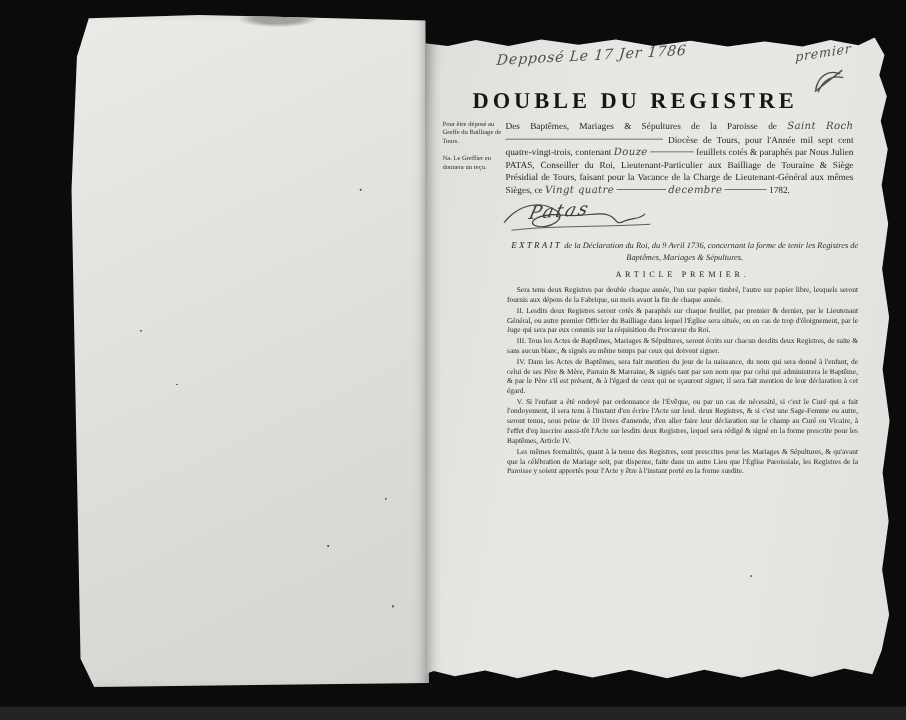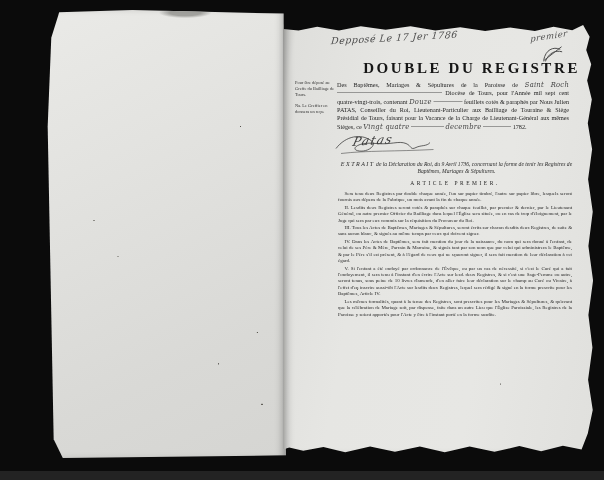--- a/index.html
+++ b/index.html
@@ -41,21 +41,21 @@
   .deposit-note{
     position:absolute;left:48px;top:10px;font-size:9.5px;transform:rotate(-3deg) skewX(-8deg);
     color:#4d4d4d;white-space:nowrap;
   }
   .folio-note{
     position:absolute;right:26px;top:9px;font-size:8.5px;transform:rotate(-9deg) skewX(-10deg);
     color:#4d4d4d;
   }
   .paraph{position:absolute;right:30px;top:24px;transform:rotate(-18deg);}
   .page-title{
-    margin:38px 14px 0 32px;text-align:right;
+    margin:38px 14px 0 32px;text-align:left;
     font-size:15px;font-weight:700;letter-spacing:2.6px;color:#161616;white-space:nowrap;
   }
   
   .print-scale{
     position:absolute;left:0;top:58px;width:600px;
     transform:scale(0.5);transform-origin:0 0;
   }
   .title-row{display:flex;align-items:flex-start;}
   .margin-col{width:84px;padding-left:24px;font-size:8.8px;line-height:1.3;color:#303030;}
   .margin-col .note{margin-bottom:11px;}

